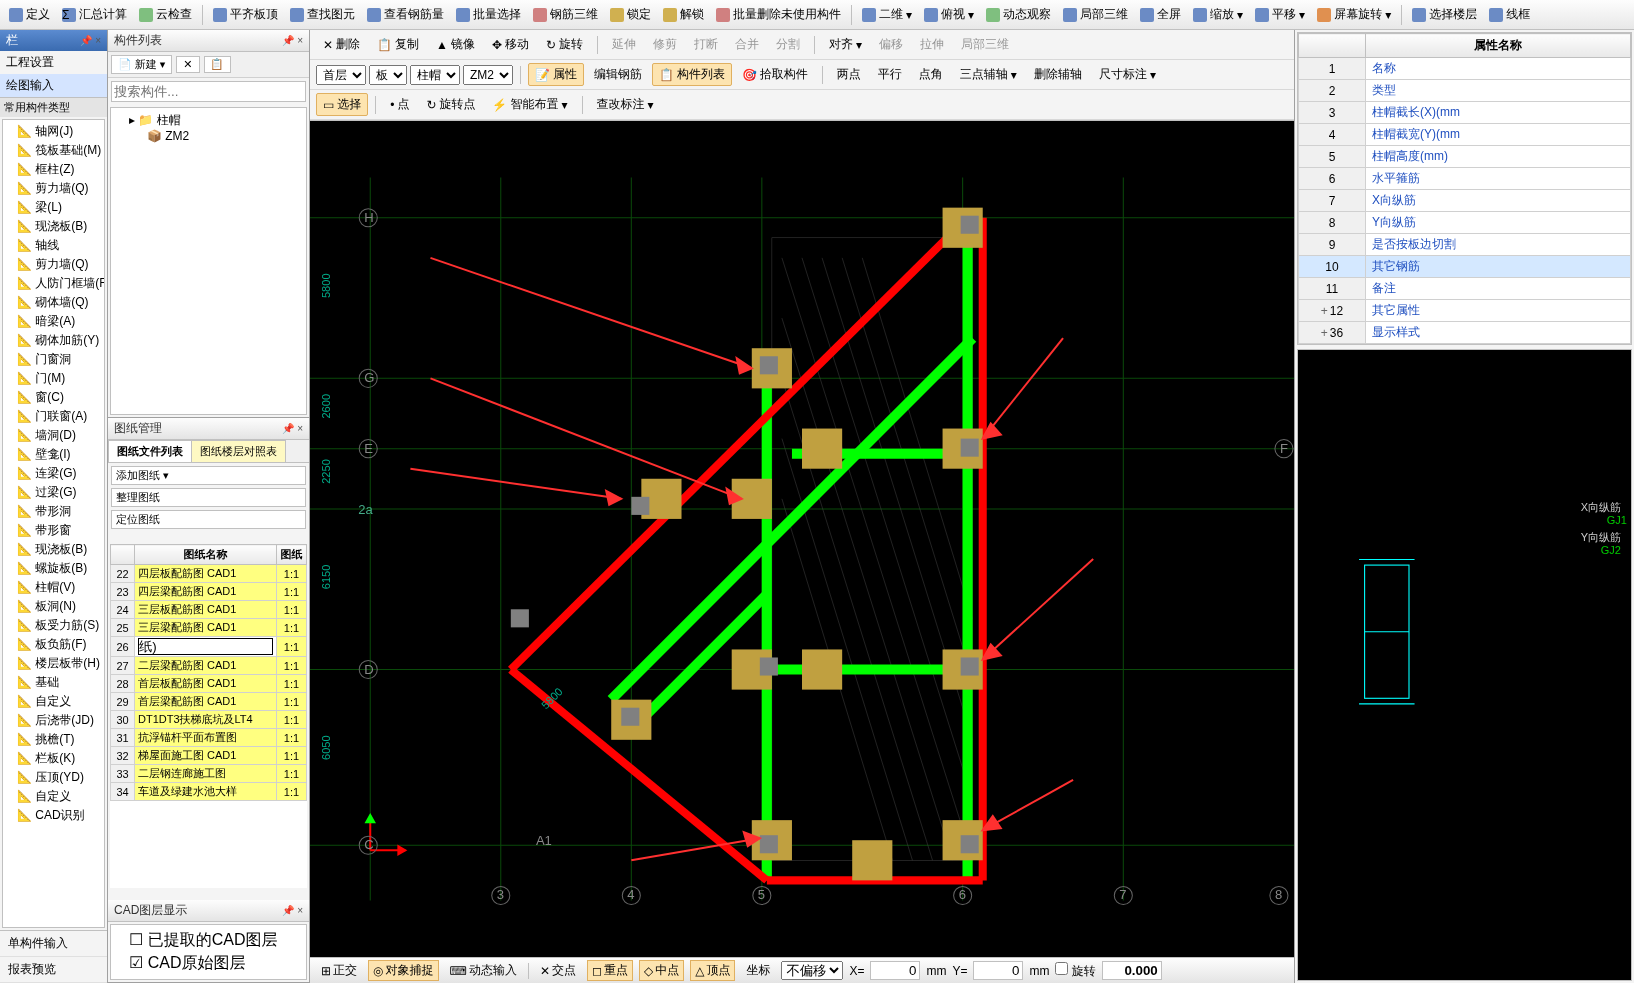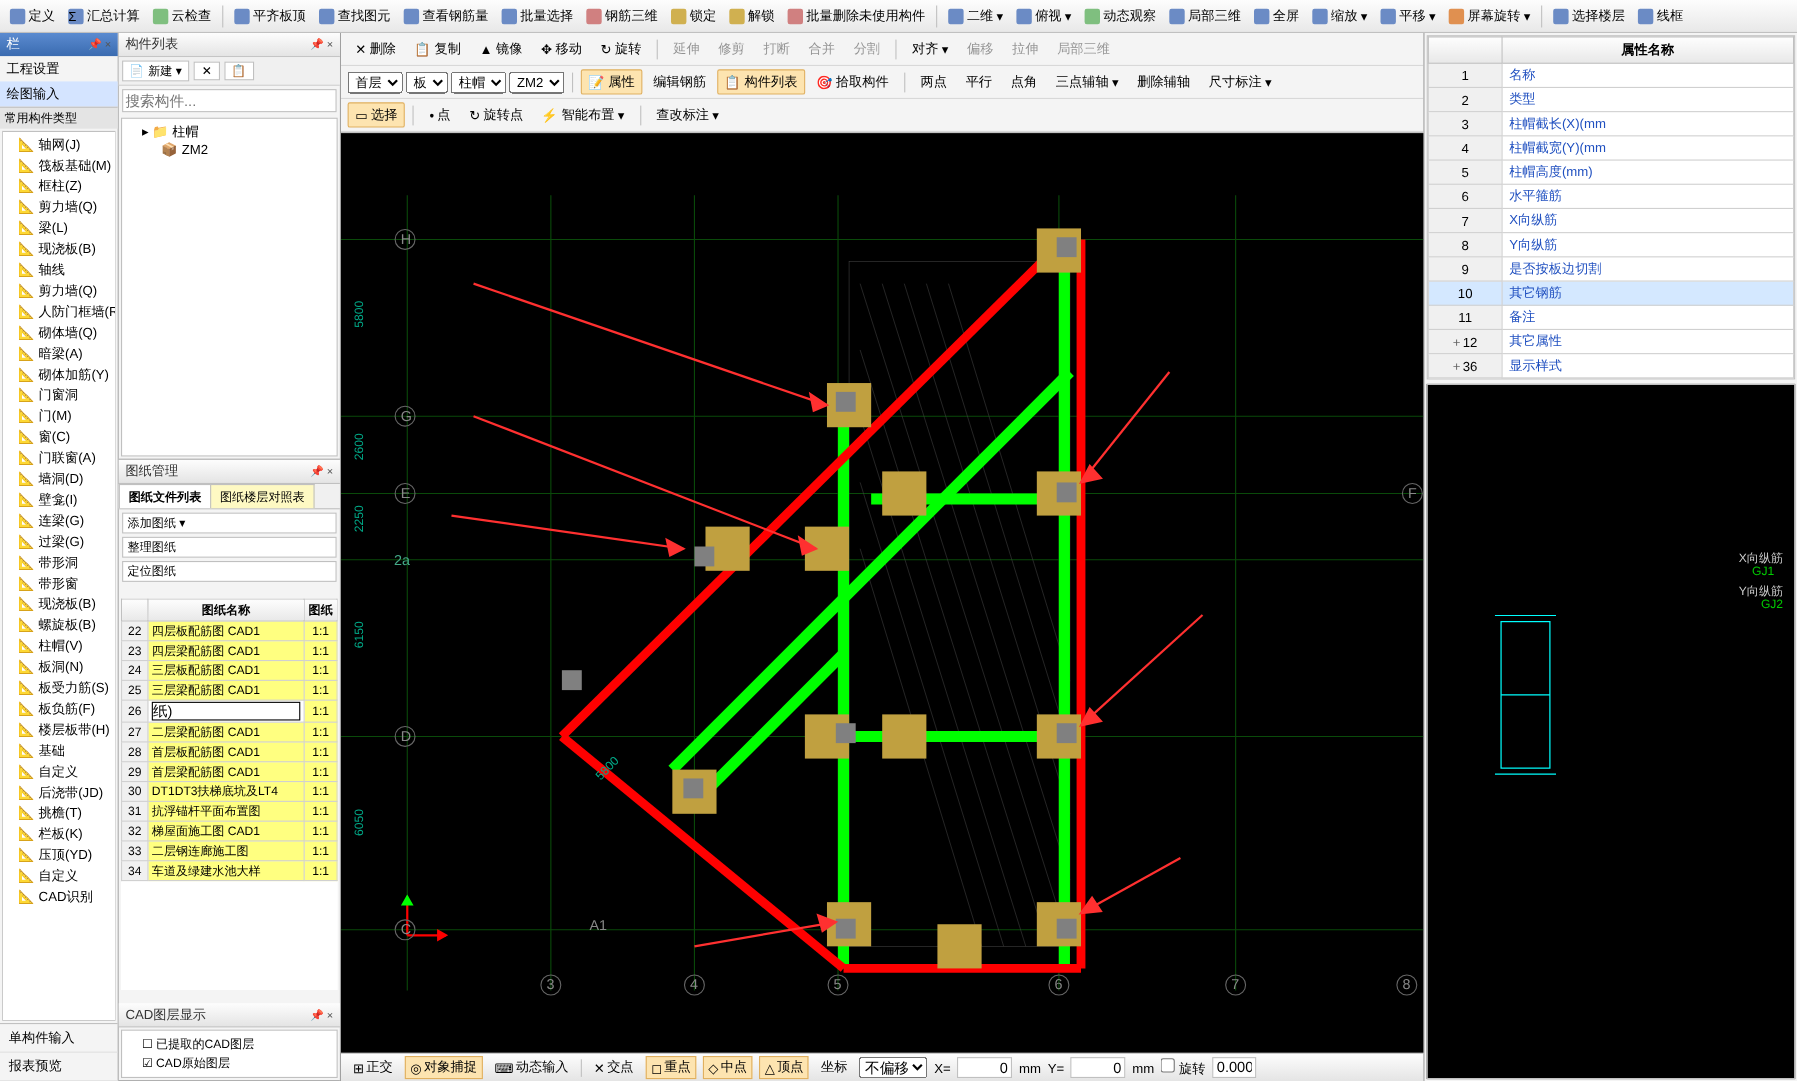--- a/index.html
+++ b/index.html
@@ -49,21 +49,21 @@
 .dw-table { flex:1; overflow:auto; background:#fff; margin:12px 2px;}
 .dw-table table { width:100%; border-collapse:collapse; font-size:11px;}
 .dw-table th { background:linear-gradient(#fdfdfd,#e8e8e8); border:1px solid #c0c0c0; padding:2px; position:sticky; top:0;}
 .dw-table td { border:1px solid #d0d0d0; padding:1px 3px; background:#ffff80;}
 .dw-table td.num { background:#f0f0f0; text-align:center; width:24px;}
 .dw-table tr.editing td.name { background:#fff;}
 .dw-table tr.editing td.name input { width:100%; border:1px solid #000; padding:0;}
 
 
 .cad-panel { flex:0 0 auto;}
-.cad-body { background:#fff; padding:4px; margin:2px; border:1px solid #c0c0c0; font-size:11px;}
+.cad-body { background:#fff; padding:4px; margin:2px; border:1px solid #c0c0c0; font-size:16px;}
 .cad-body label{display:block; padding:1px 0 1px 14px;}
 
 
 .canvas-col { flex:1; display:flex; flex-direction:column; background:#f0f0f0;}
 .canvas-toolbars { background:#f4f4f4; border-bottom:1px solid #c0c0c0;}
 .ct-row { display:flex; align-items:center; padding:3px 6px; gap:3px; border-bottom:1px solid #d8d8d8; flex-wrap:nowrap; overflow:hidden;}
 .ct-row .btn { display:inline-flex; align-items:center; gap:3px; padding:2px 6px; cursor:pointer; border:1px solid transparent; border-radius:2px; white-space:nowrap;}
 .ct-row .btn.pressed { background:#fde4b0; border-color:#e0b060;}
 .ct-row select { font-size:12px; padding:1px 2px;}
 .ct-row .sep { width:1px; height:18px; background:#c0c0c0; margin:0 4px;}
@@ -559,21 +559,21 @@
           <span>坐标</span>
         </span>
       <select><option>不偏移</option></select>
       <span>X=</span>
       <input type="text" value="0" style="">
       <span>mm</span>
       <span>Y=</span>
       <input type="text" value="0" style="">
       <span>mm</span>
       <label><input type="checkbox" style=""> <span>旋转</span></label>
-      <input type="text" style="width: 40px;" value="0.000">
+      <input type="text" style="width: 60px; font-weight: bold;" value="0.000">
     </div>
   </div>
 
   <div class="right-col">
     <div class="prop-table">
       <table>
         <thead>
             <tr>
               <th></th>
               <th>属性名称</th>
@@ -638,19 +638,19 @@
     <div class="preview">
       <svg width="100%" height="100%" viewBox="0 0 300 260">
         <g stroke="#0ff" stroke-width="1" fill="none">
           <rect x="60" y="40" width="40" height="120"></rect>
           <line x1="60" y1="100" x2="100" y2="100"></line>
           <line x1="55" y1="35" x2="105" y2="35"></line>
           <line x1="55" y1="165" x2="105" y2="165"></line>
         </g>
       </svg>
       <div class="lbl" style="right:10px; top:150px; color:#ccc;">X向纵筋</div>
-      <div class="lbl" style="right:18px; top:164px; color:#0c0;">GJ1</div>
+      <div class="lbl" style="right:4px; top:164px; color:#0c0;">GJ1</div>
       <div class="lbl" style="right:10px; top:180px; color:#ccc;">Y向纵筋</div>
       <div class="lbl" style="right:10px; top:194px; color:#0c0;">GJ2</div>
     </div>
   </div>
 
 </div>
 
 </body></html>

